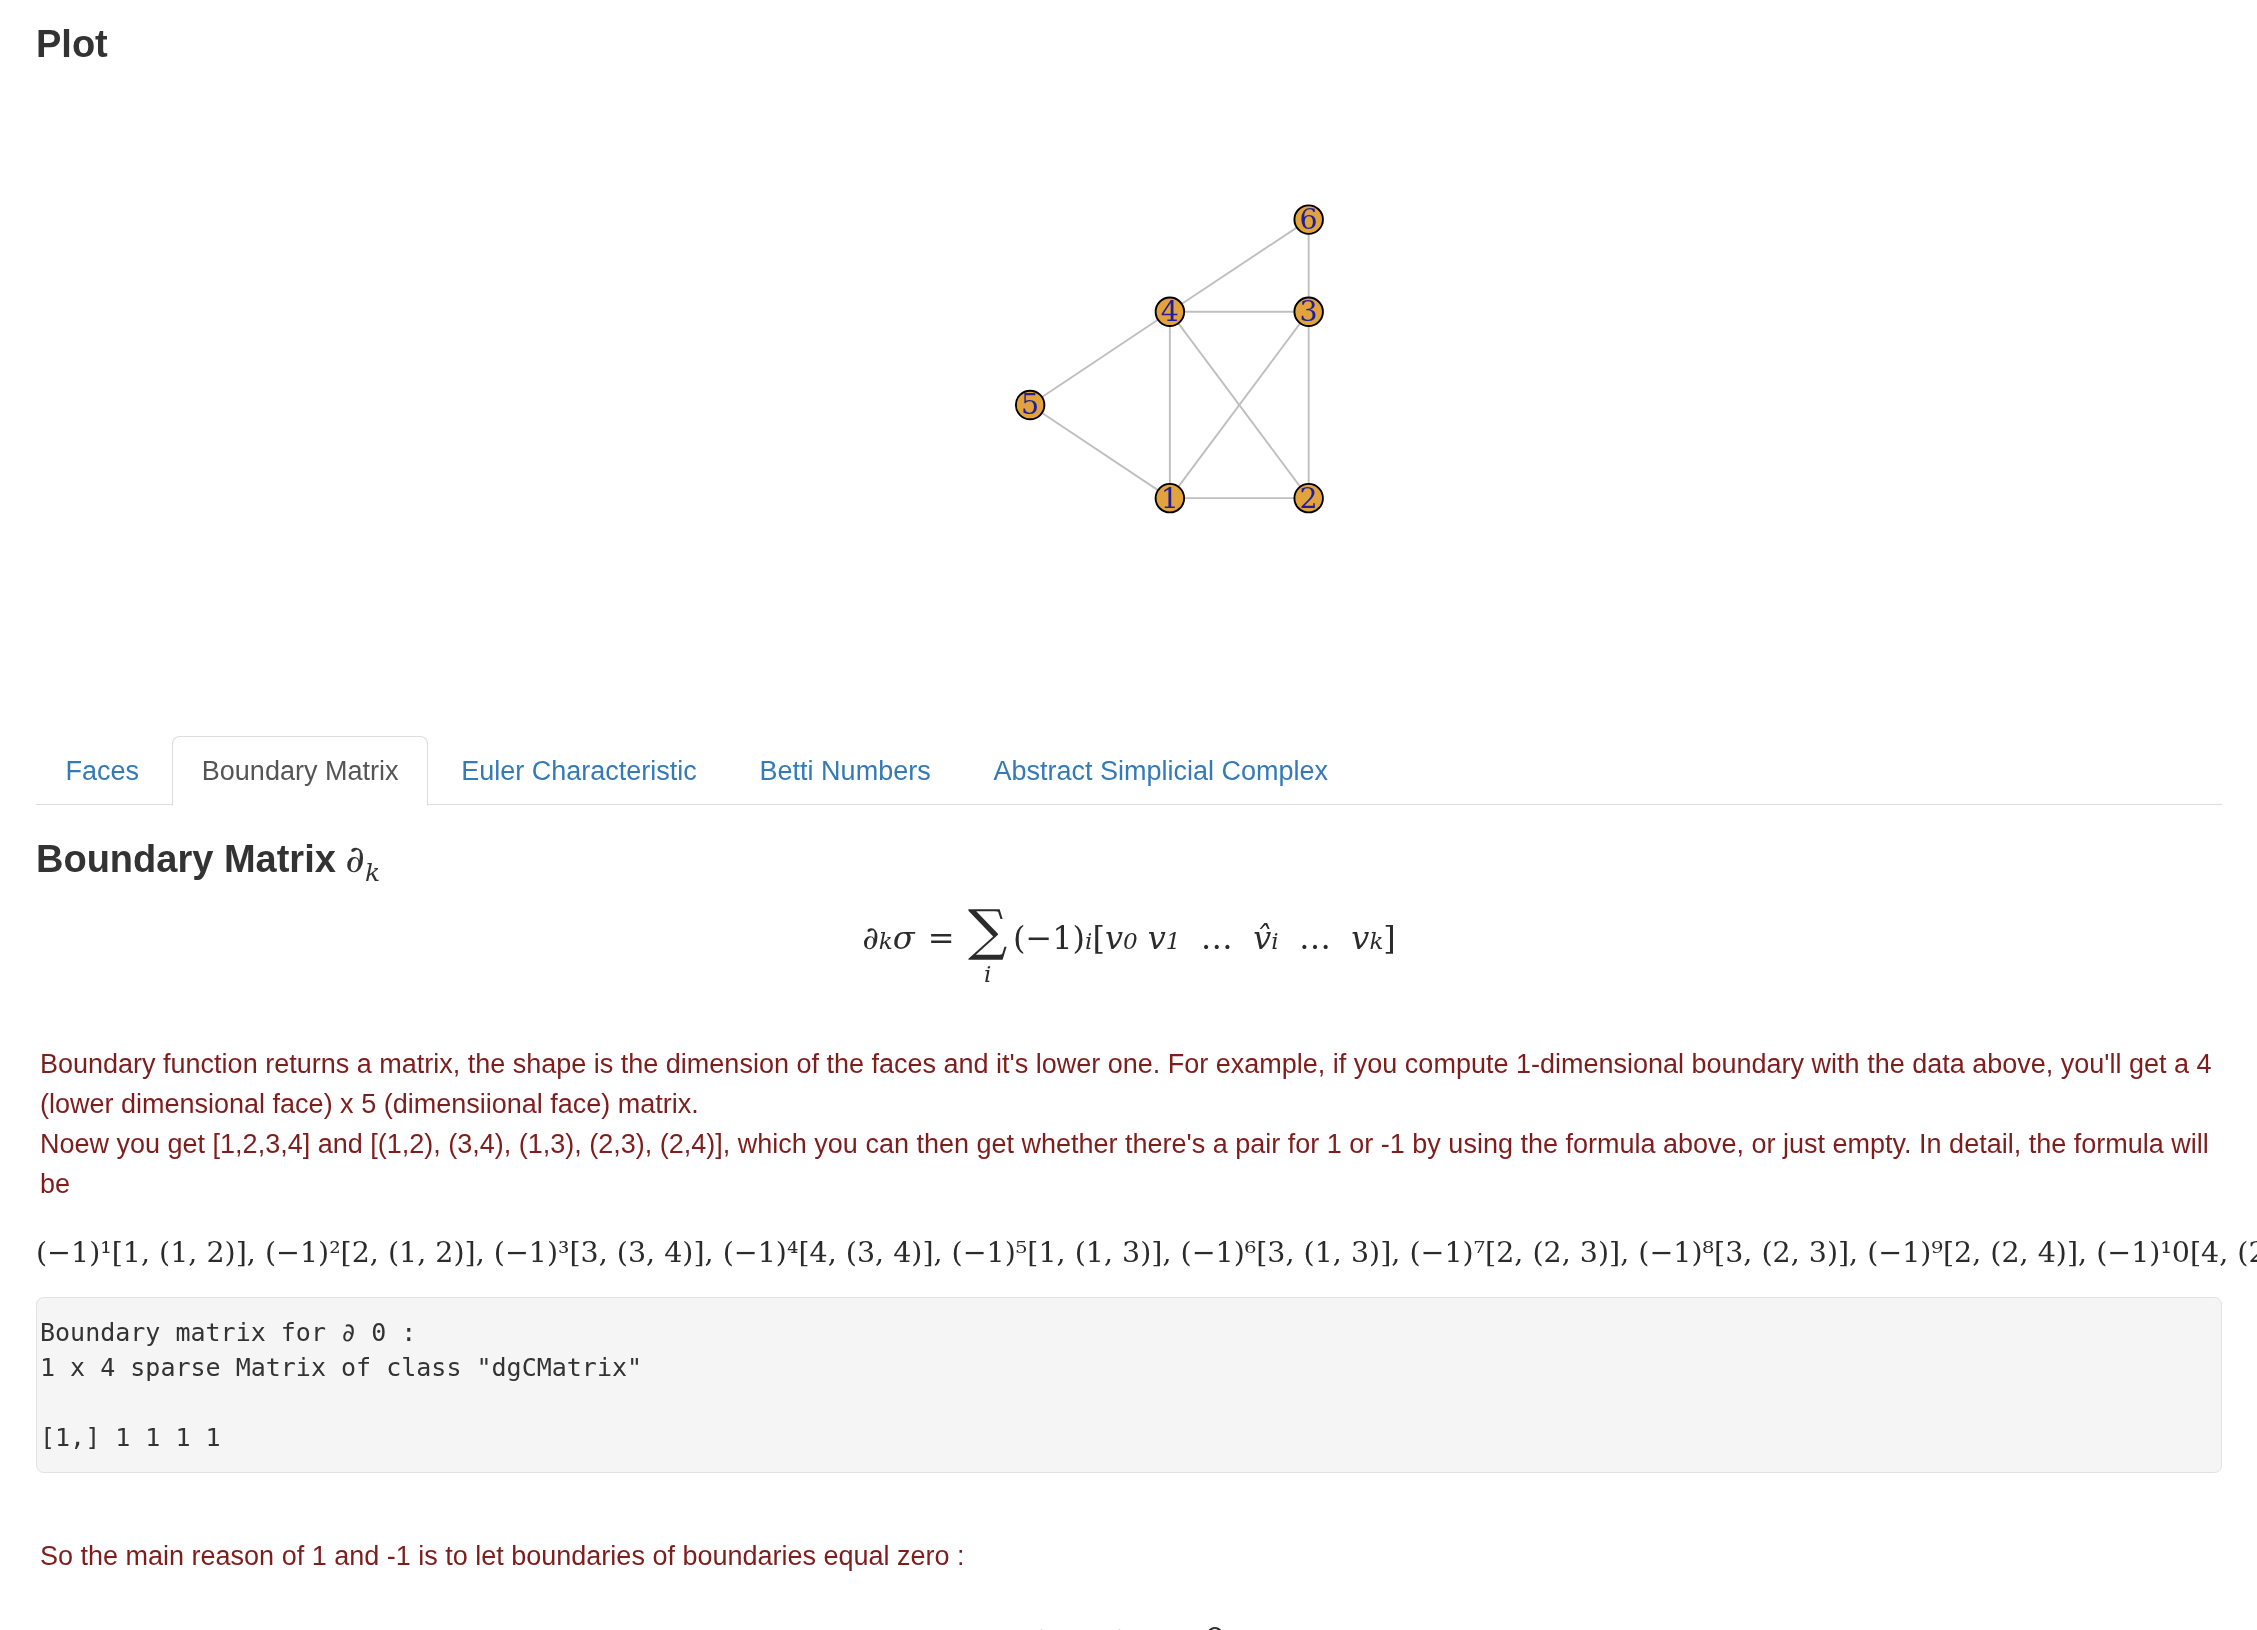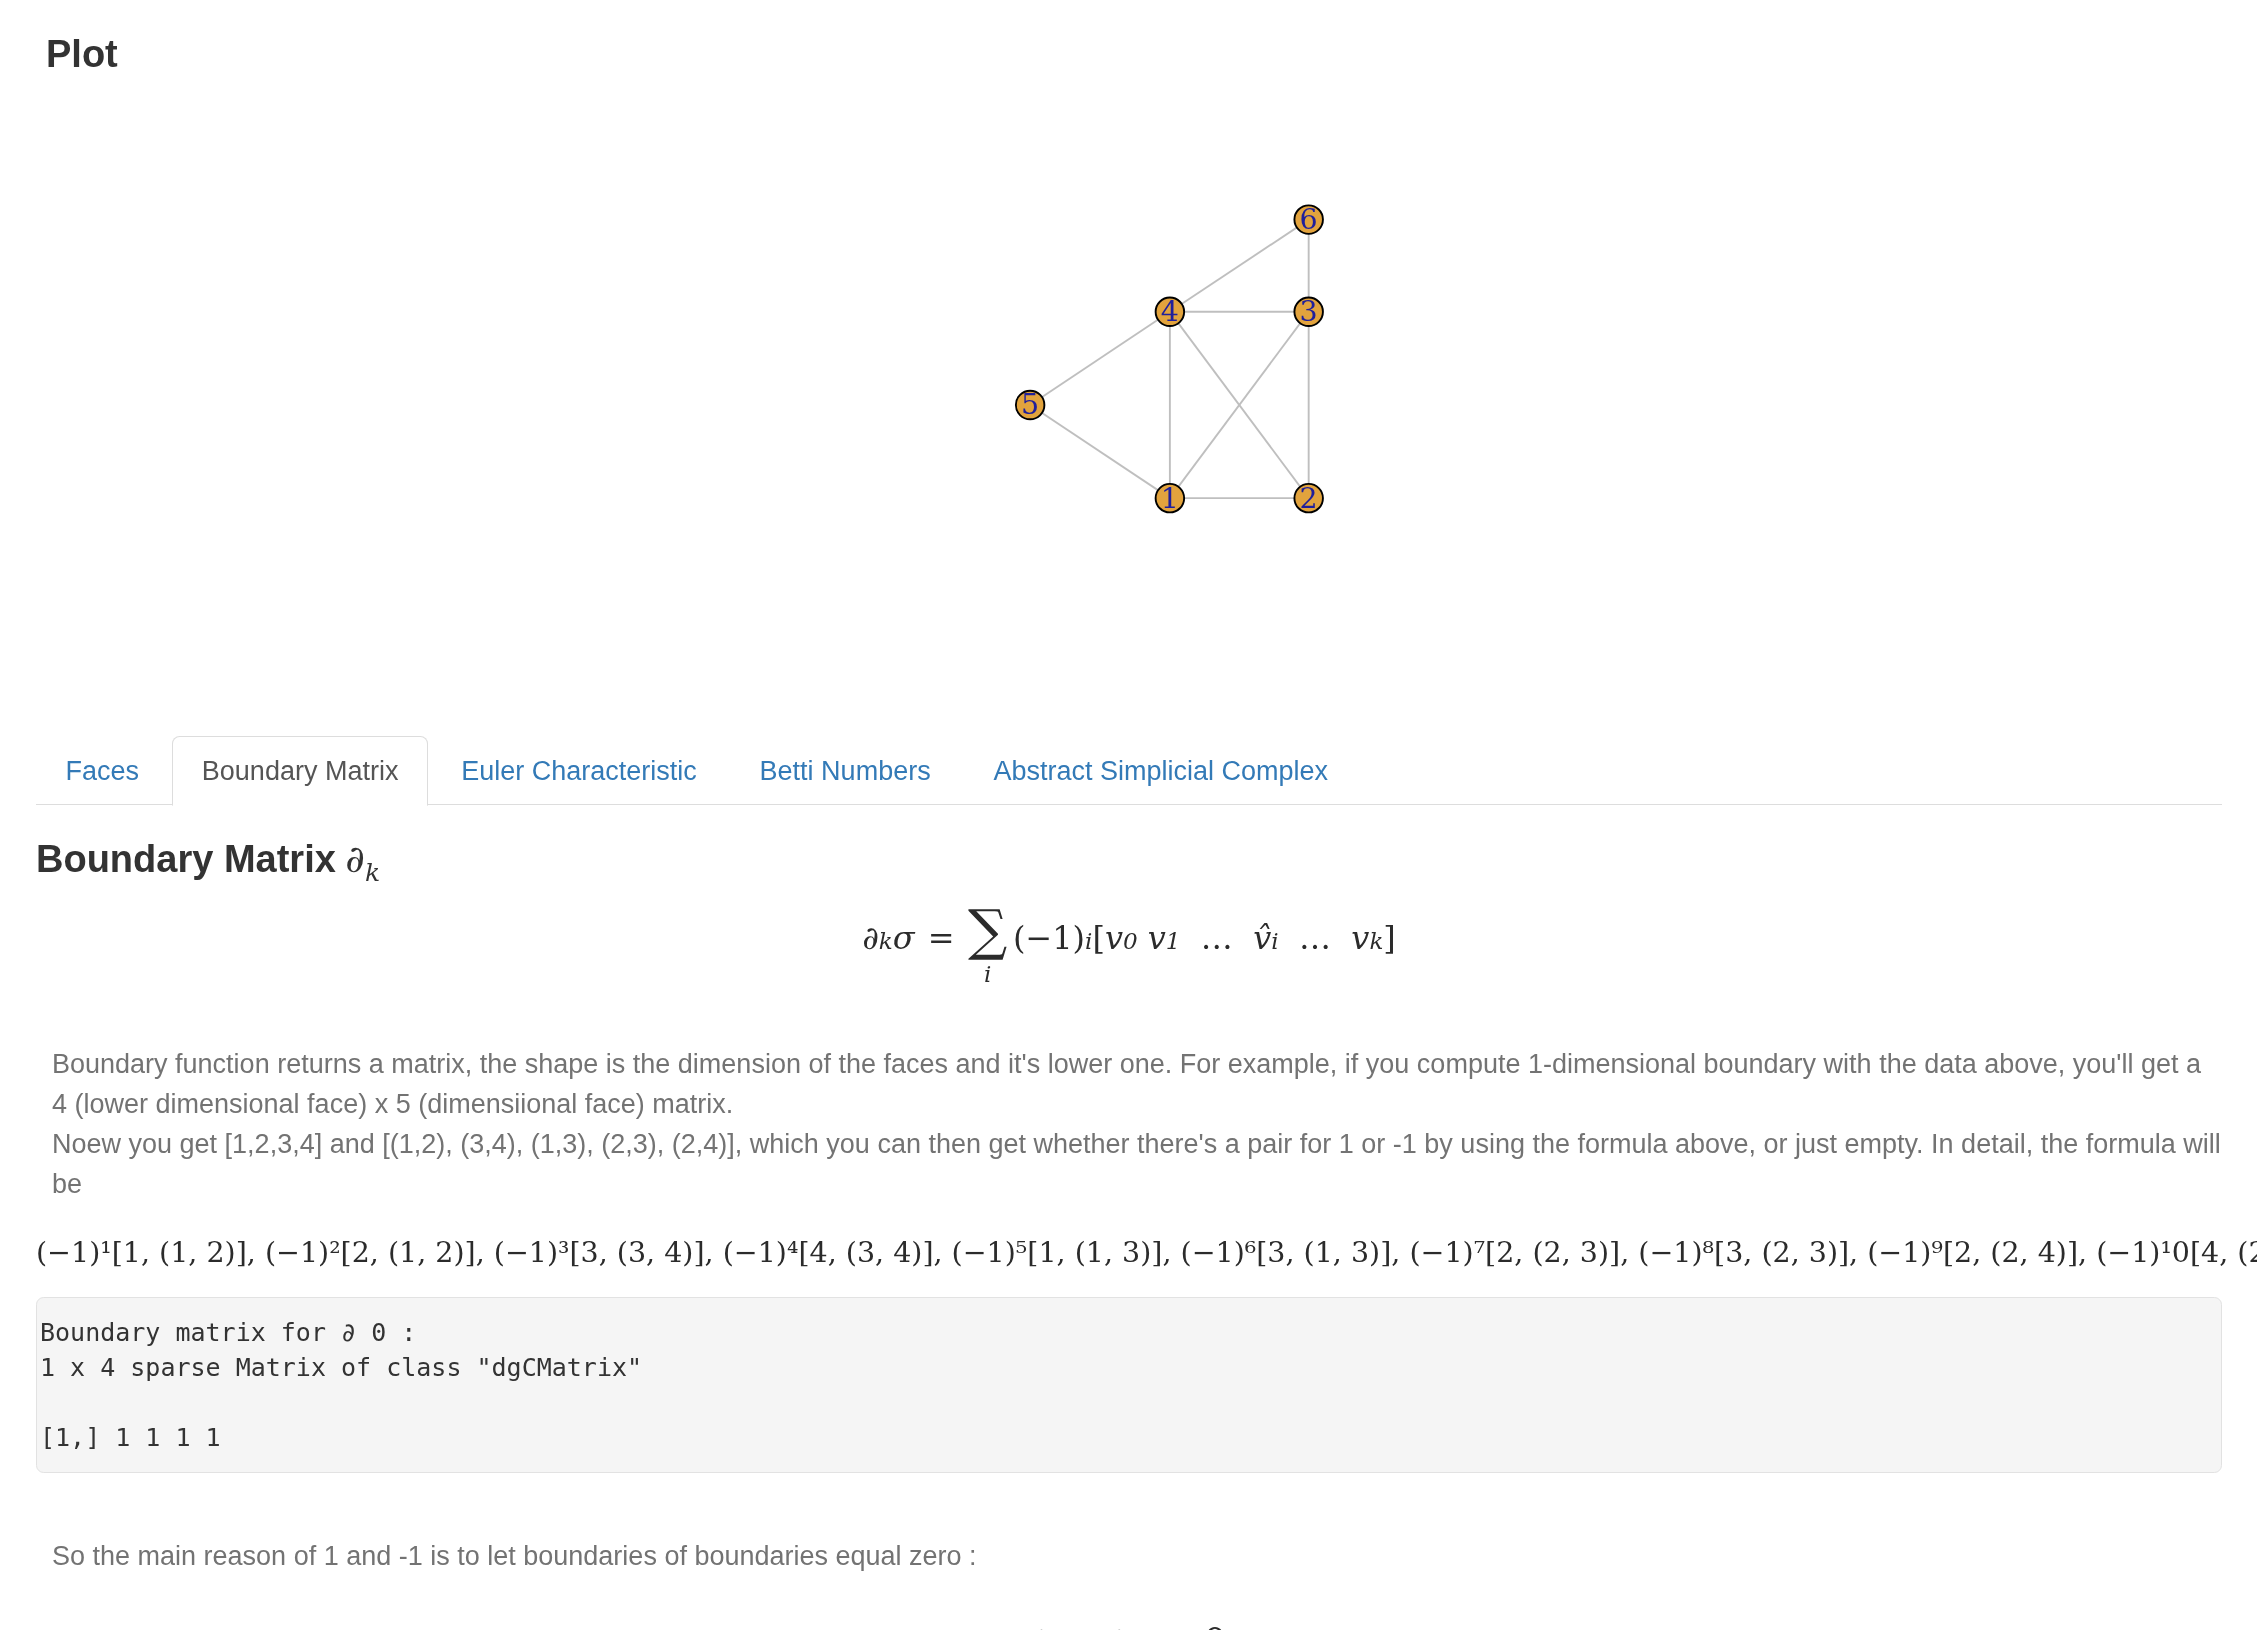--- a/index.html
+++ b/index.html
@@ -4,21 +4,21 @@
 <style>
   html,body{margin:0;padding:0;background:#ffffff;}
   body{
     width:2258px;height:1630px;overflow:hidden;
     font-family:"Liberation Sans",sans-serif;color:#333333;
     position:relative;
   }
   
   .plot-section{position:relative;width:2258px;height:732px;}
   .page-title{
-    position:absolute;top:23px;left:36px;margin:10px;
+    position:absolute;top:23px;left:36px;margin:0;
     font-size:38px;font-weight:bold;color:#333333;
   }
   .plot-svg{position:absolute;top:0;left:0;}
   
   .nav-tabs{
     margin:3.8px 36px 0 36px;padding:0;list-style:none;
     display:flex;border-bottom:1.9px solid #dddddd;
   }
   .nav-tabs li{margin-right:3.8px;margin-bottom:-1.9px;}
   .nav-tabs a{
@@ -49,21 +49,21 @@
   .formula1 sub{font-size:23px;line-height:0;font-style:italic;}
   .formula1 sup{font-size:23px;line-height:0;font-style:italic;}
   .formula1 .eq{margin:0 13.3px;}
   .msum{position:relative;display:inline-block;margin-right:5.7px;}
   .msum .sigma{font-size:55px;line-height:0.9;font-style:normal;}
   .msum .under{
     position:absolute;top:55px;left:50%;transform:translateX(-50%);
     font-size:23px;font-style:italic;
   }
   
-  .para{margin:0 0 19px 16px;font-size:27px;line-height:40px;color:#737373;}
+  .para{margin:0 0 19px 4px;font-size:27px;line-height:40px;color:#7f1d1d;}
   
   .formula2{
     margin:32px 0 9.5px 0;text-align:center;font-size:28.5px;color:#2b2b2b;
     font-family:"DejaVu Serif","DejaVu Sans",serif;white-space:nowrap;
   }
   
   pre.code-block{
     margin:28.5px 0 23px 0;padding:17px 3px;
     background:#f5f5f5;border:1.9px solid #e2e2e2;border-radius:7.6px;
     font-family:"DejaVu Sans Mono","Liberation Mono",monospace;

